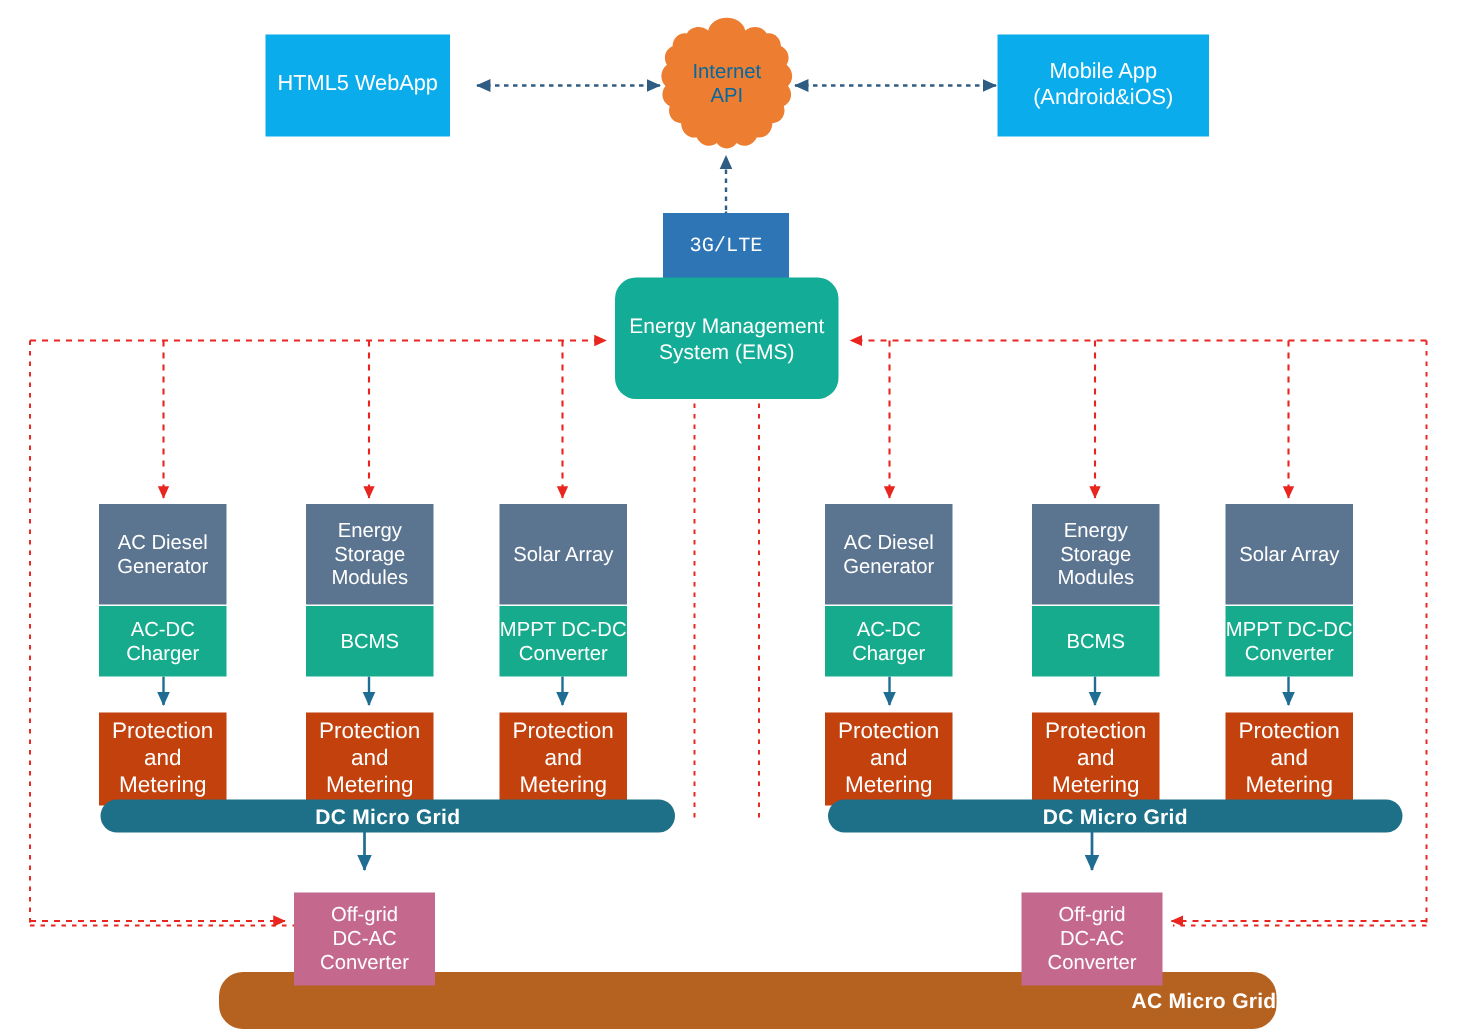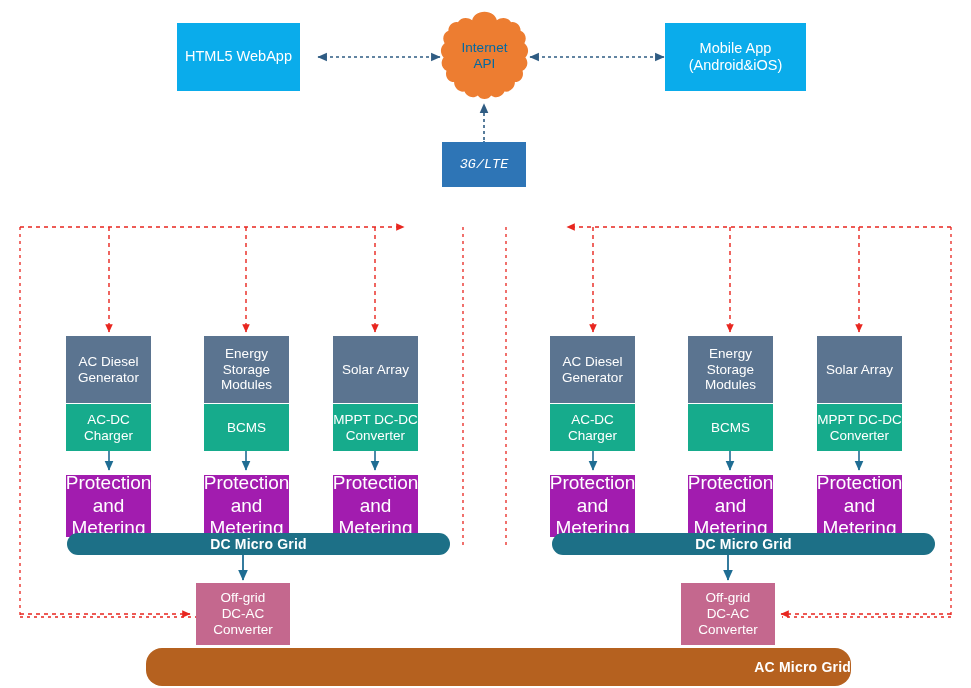--- a/index.html
+++ b/index.html
@@ -5,41 +5,41 @@
   html,body{margin:0;padding:0;background:#ffffff;}
   body{font-family:"Liberation Sans",sans-serif;}
   #stage{position:relative;width:971px;height:688px;overflow:hidden;background:#fff;}
 
   .node{position:absolute;box-sizing:border-box;display:flex;align-items:center;
         justify-content:center;text-align:center;color:#ffffff;line-height:1.18;
         font-family:"Liberation Sans",sans-serif;}
   .node span{display:block;white-space:pre-line;}
 
   .azure      {background:#0aaceb;font-size:14.5px;}
-  .lte        {background:#2e75b6;font-size:13.5px;font-family:"Liberation Mono",monospace;font-style:italic;}
+  .lte        {background:#2e75b6;font-size:13.5px;font-family:"Liberation Mono",monospace;}
   .ems        {background:#13ac96;border-radius:14px;font-size:14px;}
   .slate      {background:#5b7490;font-size:13.5px;}
   .teal       {background:#16ab8c;font-size:13.5px;}
-  .amber      {background:#a21caf;font-size:19px;}
+  .amber      {background:#c2410c;font-size:15px;}
   .pink       {background:#c4688e;font-size:13.5px;}
   .dcbar      {background:#1d7087;border-radius:16px;font-size:14px;font-weight:bold;
                letter-spacing:.2px;}
   .acbar      {background:#b5611f;border-radius:16px;font-size:14px;font-weight:bold;
                letter-spacing:.2px;}
 
   .cloud{position:absolute;display:flex;align-items:center;justify-content:center;
          text-align:center;color:#0369a1;font-size:13.5px;line-height:1.2;}
   .cloud svg{position:absolute;inset:0;}
   .cloud .lbl{position:relative;z-index:2;white-space:pre-line;}
 
   svg.layer{position:absolute;left:0;top:0;width:971px;height:688px;overflow:visible;}
   #lineLayerBack{z-index:1;}
   .node,.cloud{z-index:3;}
   .bar{z-index:4;margin-left:15px;}
-  .pinkbox{z-index:6;}
+  .pinkbox{z-index:6;margin-top:12px;}
 </style>
 </head>
 <body>
 
 <div id="stage">
 
   <svg class="layer" id="lineLayerBack" viewBox="0 0 971 688">
     <defs>
       <marker id="redArrow" markerWidth="7" markerHeight="7" refX="5.6" refY="3" orient="auto" markerUnits="strokeWidth">
         <path d="M0,0.3 L6,3 L0,5.7 z" fill="#e8261f"></path>
@@ -136,20 +136,24 @@
 
   <div class="node azure" style="left:665px;top:23px;width:141px;height:68px;">
     <span>Mobile App
 (Android&amp;iOS)</span>
   </div>
 
   <div class="node lte" style="left:442px;top:142px;width:84px;height:45px;">
     <span>3G/LTE</span>
   </div>
 
+  <div class="node ems" style="left:410px;top:185px;width:149px;height:81px;">
+    <span>Energy Management
+System (EMS)</span>
+  </div>
 
   <div class="node slate" style="left:66px;top:336px;width:85px;height:67px;">
     <span>AC Diesel
 Generator</span>
   </div>
   <div class="node teal" style="left:66px;top:404px;width:85px;height:47px;">
     <span>AC-DC
 Charger</span>
   </div>
   <div class="node amber" style="left:66px;top:475px;width:85px;height:62px;">

